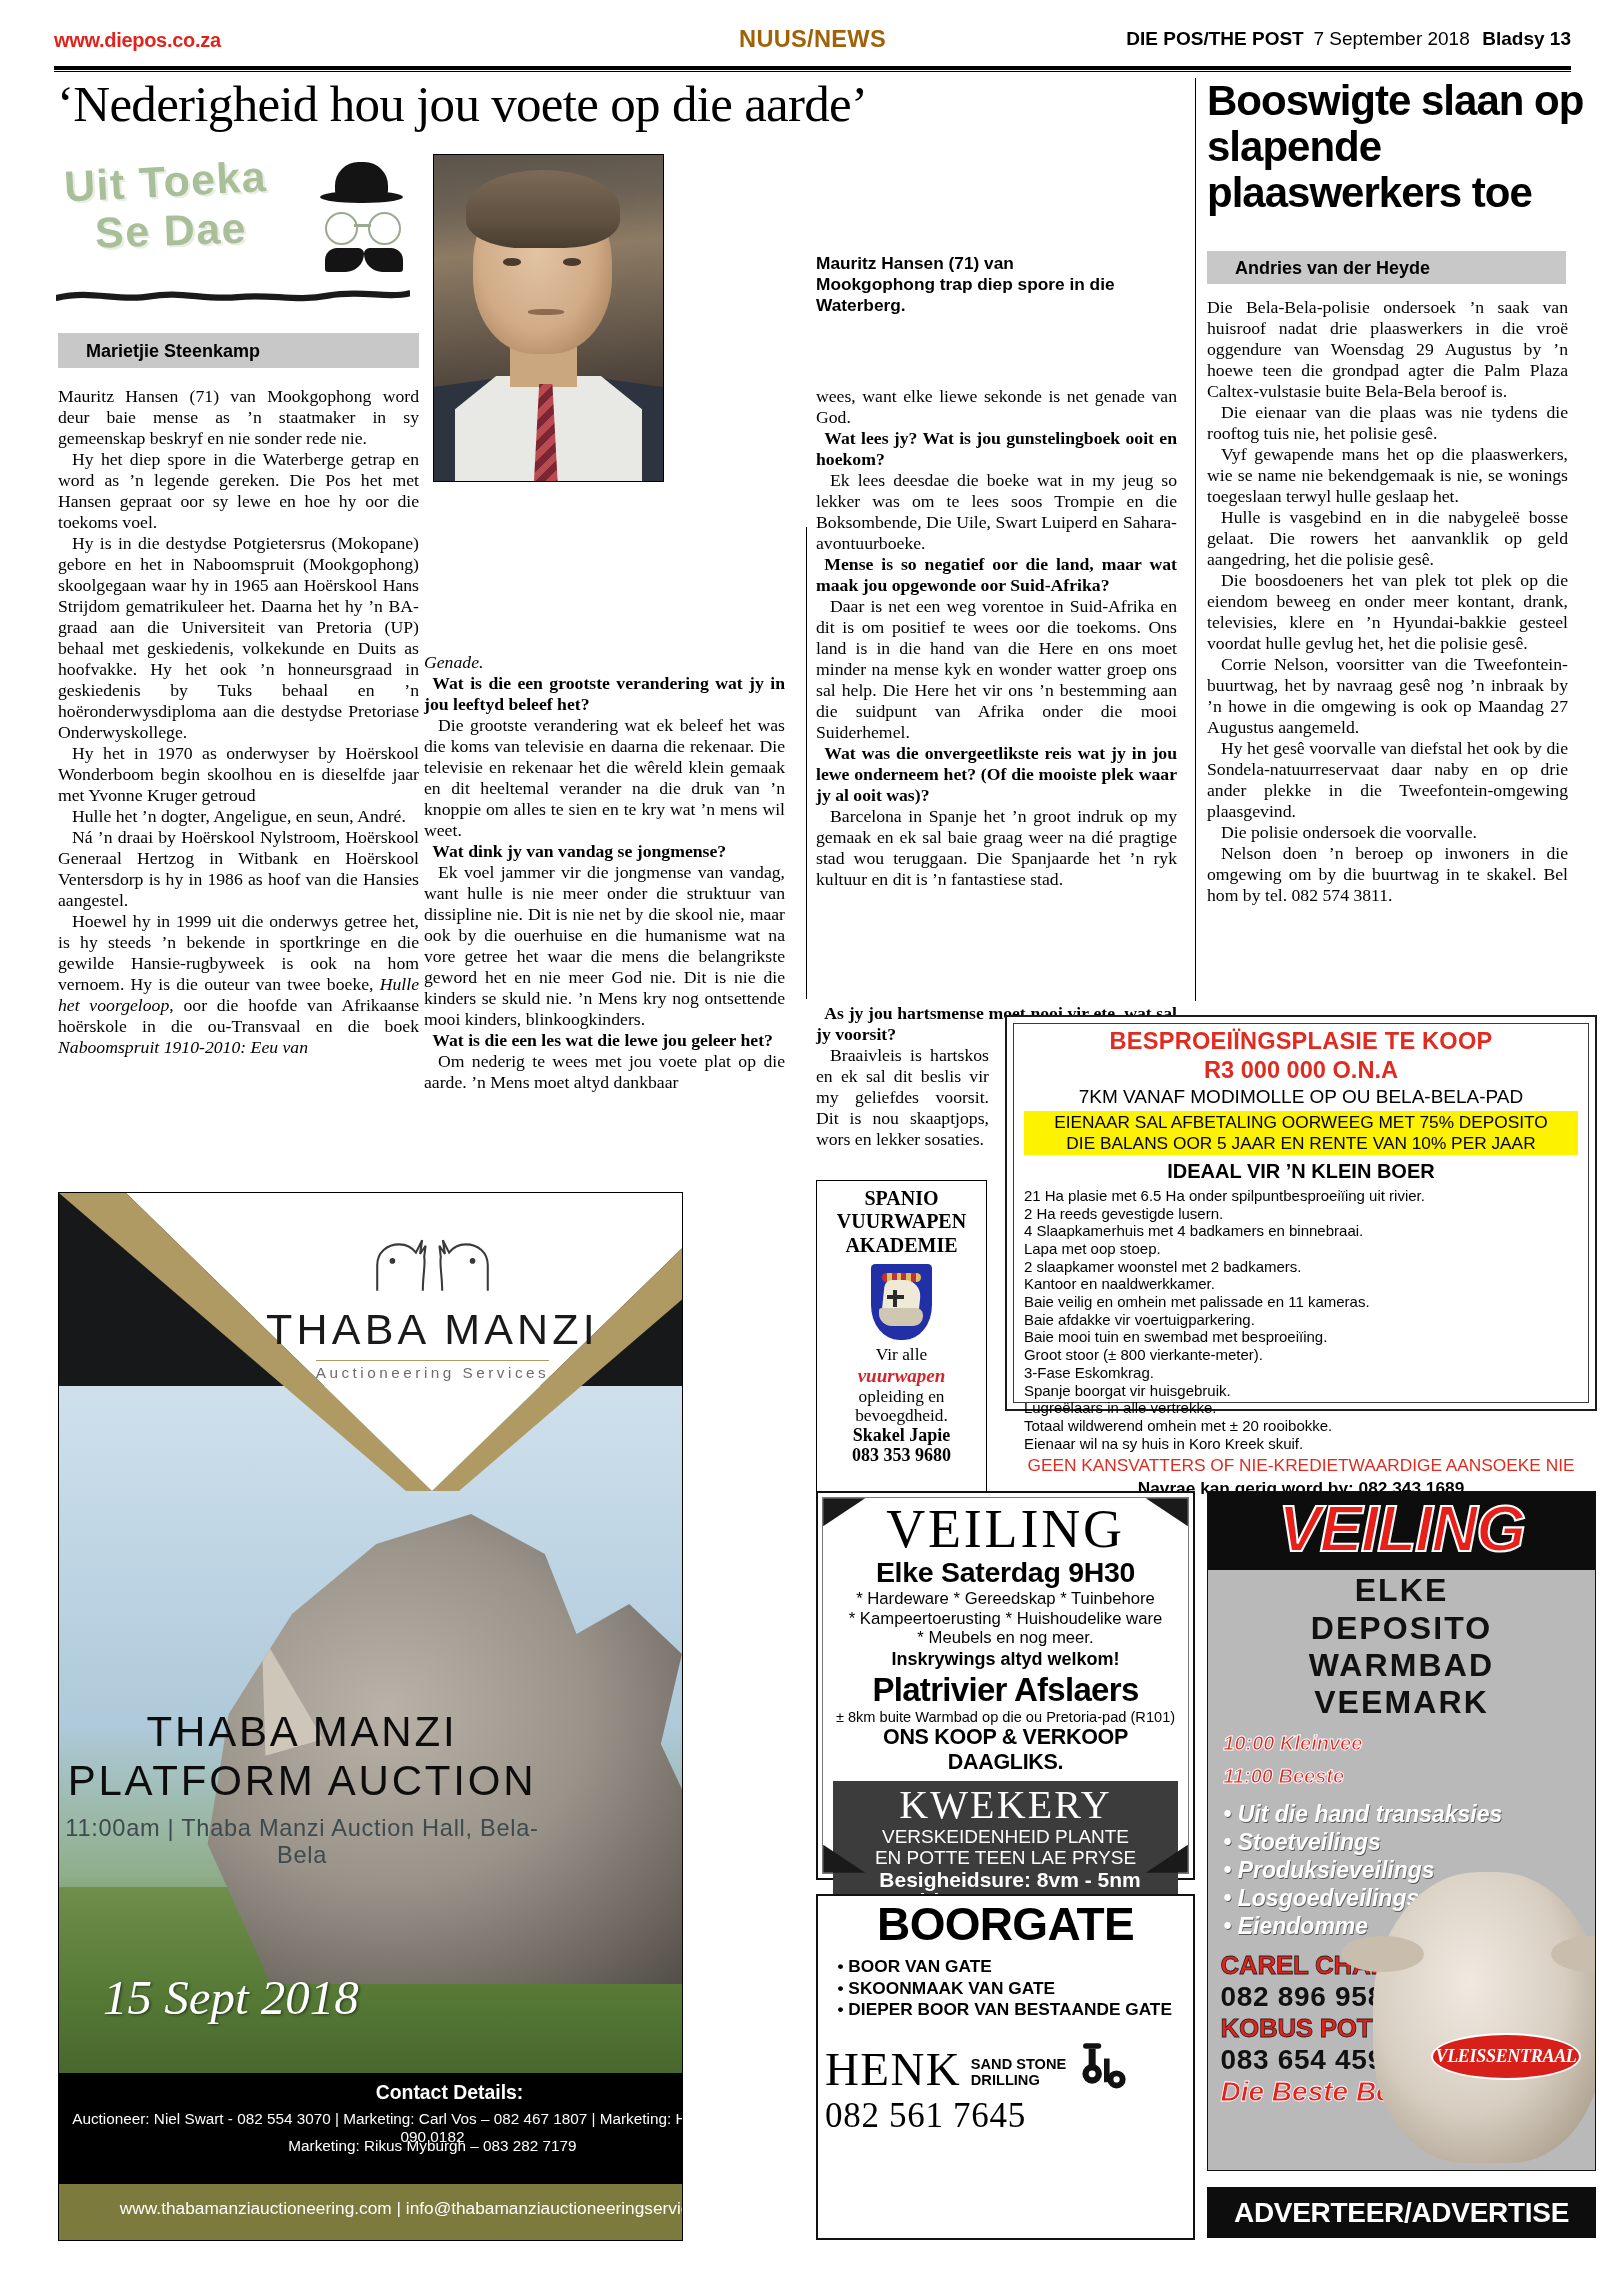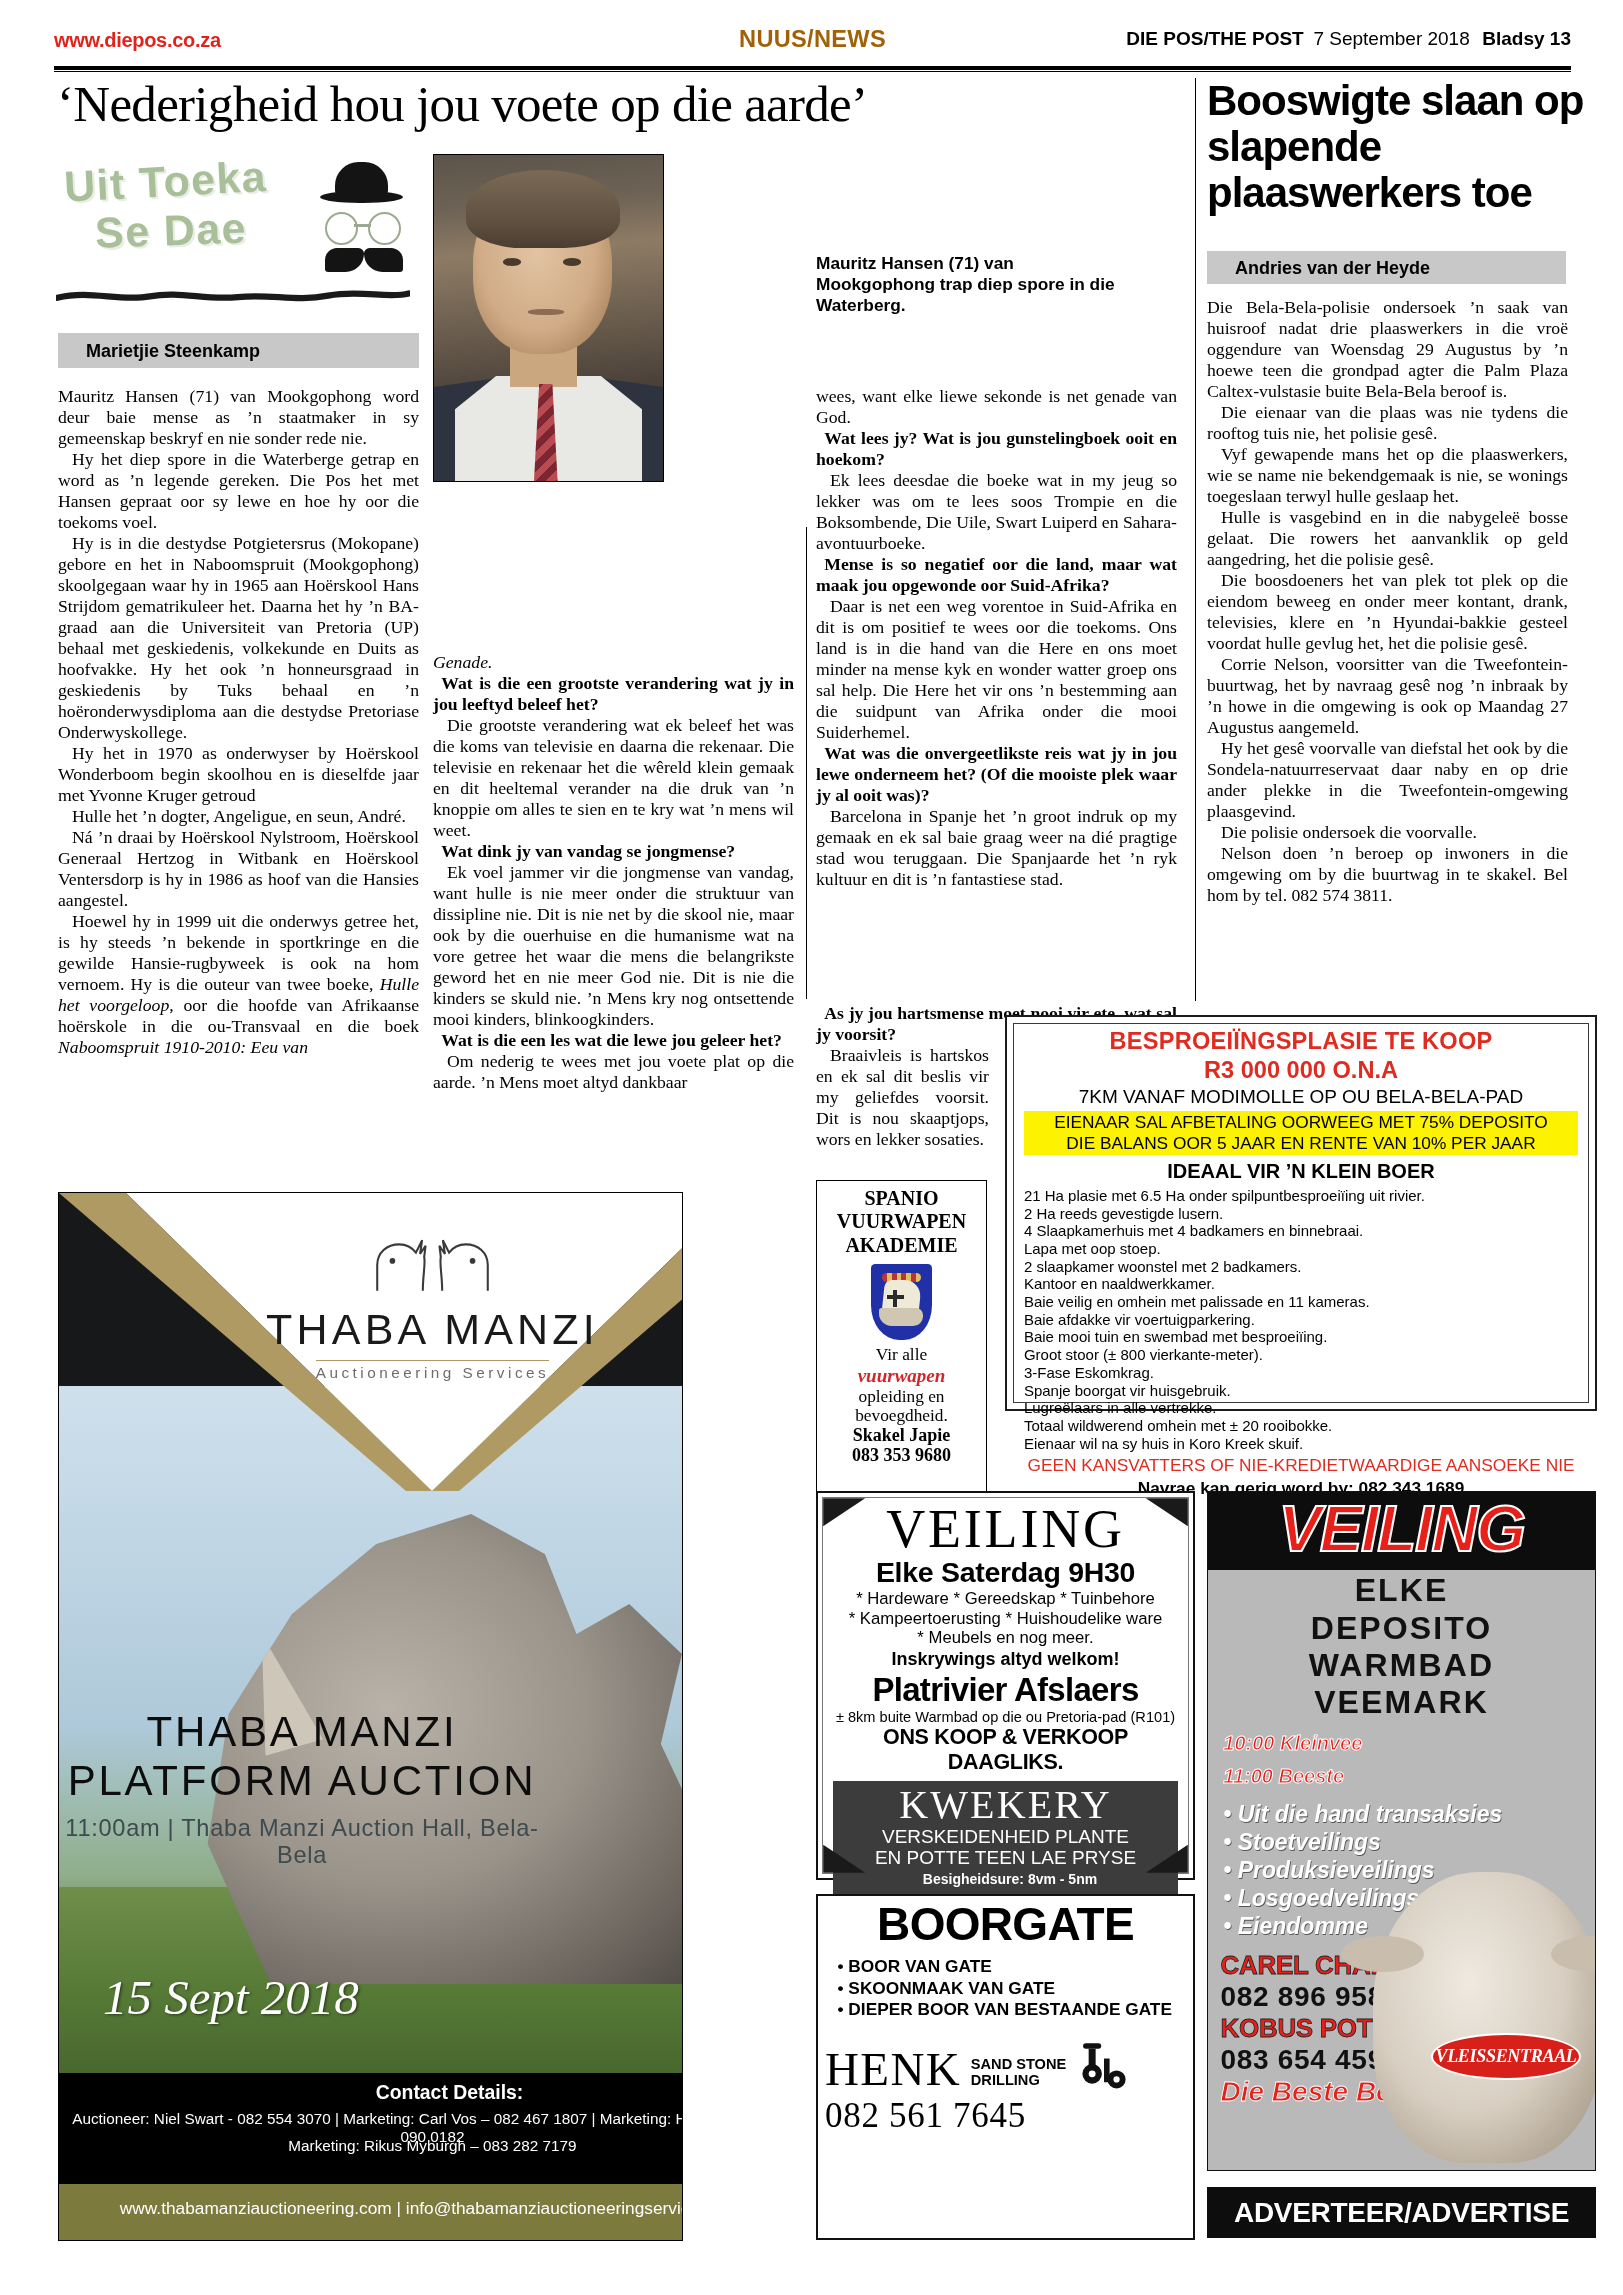--- a/index.html
+++ b/index.html
@@ -146,21 +146,21 @@
   .v-t1{text-align:center;font-family:"Liberation Serif",serif;font-size:54px;letter-spacing:2.8px;line-height:54px;margin-top:1.4px;}
   .v-t2{text-align:center;font-family:"Liberation Sans",sans-serif;font-weight:bold;font-size:28.5px;letter-spacing:-0.3px;}
   .v-t3{text-align:center;font-family:"Liberation Sans",sans-serif;font-size:16.7px;line-height:19.4px;}
   .v-t4{text-align:center;font-family:"Liberation Sans",sans-serif;font-weight:bold;font-size:18px;margin-top:1.4px;}
   .v-t5{text-align:center;font-family:"Liberation Sans",sans-serif;font-weight:bold;font-size:33px;letter-spacing:-0.7px;margin-top:1.4px;}
   .v-t6{text-align:center;font-family:"Liberation Sans",sans-serif;font-size:14.6px;}
   .v-t7{text-align:center;font-family:"Liberation Sans",sans-serif;font-weight:bold;font-size:21.5px;letter-spacing:-0.3px;}
   .v-kw{margin:5.6px 4.2px 0;background:#3c3c3c;color:#fff;text-align:center;padding:2.8px 0 5.6px;}
   .v-kw1{font-family:"Liberation Serif",serif;font-size:40px;letter-spacing:2.1px;line-height:42px;}
   .v-kw2{font-family:"Liberation Sans",sans-serif;font-size:19px;line-height:21.5px;}
-  .v-kw3{font-family:"Liberation Sans",sans-serif;font-weight:bold;font-size:14px;line-height:21px;padding-left:9px;}
+  .v-kw3{font-family:"Liberation Sans",sans-serif;font-weight:bold;font-size:21px;line-height:21px;padding-left:9px;}
 
   
   #ad-boorgate{left:816px;top:1894px;width:379px;height:346px;border:2.1px solid #111;box-sizing:border-box;background:#fff;padding:4.2px 7px;}
   .bg-t{font-family:"Liberation Sans",sans-serif;font-weight:bold;font-size:46px;letter-spacing:-0.7px;text-align:center;line-height:49px;}
   .bg-l{font-family:"Liberation Sans",sans-serif;font-weight:bold;font-size:17.3px;line-height:21.5px;margin-left:12.5px;}
   .bg-henk{font-family:"Liberation Serif",serif;font-size:47px;letter-spacing:1.4px;}
   .bg-sand{font-family:"Liberation Sans",sans-serif;font-weight:bold;font-size:14.6px;line-height:16px;}
   .bg-num{font-family:"Liberation Serif",serif;font-size:35px;letter-spacing:0.7px;}
 
   
@@ -243,21 +243,21 @@
   <div class="body col" style="left:58px;top:386px;width:361px;">
     <p class="first">Mauritz Hansen (71) van Mookgophong word deur baie mense as ’n staatmaker in sy gemeenskap beskryf en nie sonder rede nie.</p>
     <p>Hy het diep spore in die Waterberge getrap en word as ’n legende gereken. Die Pos het met Hansen gepraat oor sy lewe en hoe hy oor die toekoms voel.</p>
     <p>Hy is in die destydse Potgietersrus (Mokopane) gebore en het in Naboomspruit (Mookgophong) skoolgegaan waar hy in 1965 aan Hoërskool Hans Strijdom gematrikuleer het. Daarna het hy ’n BA-graad aan die Universiteit van Pretoria (UP) behaal met geskiedenis, volkekunde en Duits as hoofvakke. Hy het ook ’n honneursgraad in geskiedenis by Tuks behaal en ’n hoëronderwysdiploma aan die destydse Pretoriase Onderwyskollege.</p>
     <p>Hy het in 1970 as onderwyser by Hoërskool Wonderboom begin skoolhou en is dieselfde jaar met Yvonne Kruger getroud</p>
     <p>Hulle het ’n dogter, Angeligue, en seun, André.</p>
     <p>Ná ’n draai by Hoërskool Nylstroom, Hoërskool Generaal Hertzog in Witbank en Hoërskool Ventersdorp is hy in 1986 as hoof van die Hansies aangestel.</p>
     <p>Hoewel hy in 1999 uit die onderwys getree het, is hy steeds ’n bekende in sportkringe en die gewilde Hansie-rugbyweek is ook na hom vernoem. Hy is die outeur van twee boeke, <i>Hulle het voorgeloop</i>, oor die hoofde van Afrikaanse hoërskole in die ou-Transvaal en die boek <i>Naboomspruit 1910-2010: Eeu van</i></p>
   </div>
 
-  <div class="body col" style="left:433px;top:652px;width:361px;">
+  <div class="body col" style="left:424px;top:652px;width:361px;">
     <p class="first"><i>Genade.</i></p>
     <p class="q">Wat is die een grootste verandering wat jy in jou leeftyd beleef het?</p>
     <p>Die grootste verandering wat ek beleef het was die koms van televisie en daarna die rekenaar. Die televisie en rekenaar het die wêreld klein gemaak en dit heeltemal verander na die druk van ’n knoppie om alles te sien en te kry wat ’n mens wil weet.</p>
     <p class="q">Wat dink jy van vandag se jongmense?</p>
     <p>Ek voel jammer vir die jongmense van vandag, want hulle is nie meer onder die struktuur van dissipline nie. Dit is nie net by die skool nie, maar ook by die ouerhuise en die humanisme wat na vore getree het waar die mens die belangrikste geword het en nie meer God nie. Dit is nie die kinders se skuld nie. ’n Mens kry nog ontsettende mooi kinders, blinkoogkinders.</p>
     <p class="q">Wat is die een les wat die lewe jou geleer het?</p>
     <p>Om nederig te wees met jou voete plat op die aarde. ’n Mens moet altyd dankbaar</p>
   </div>
 
   <div class="body col" style="left:816px;top:386px;width:361px;">

